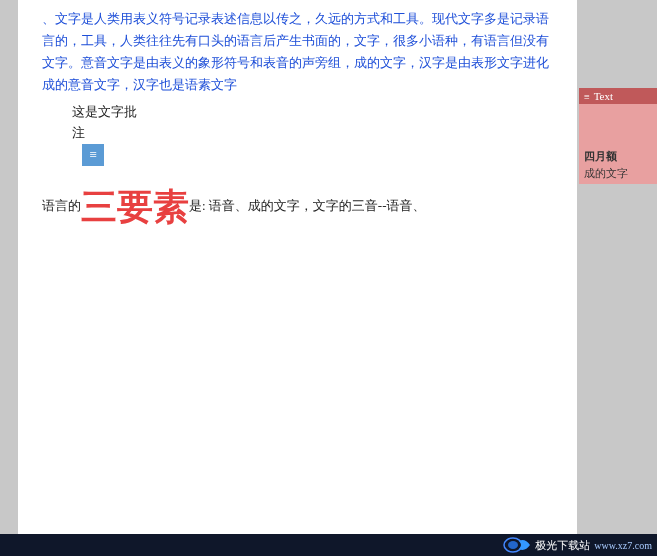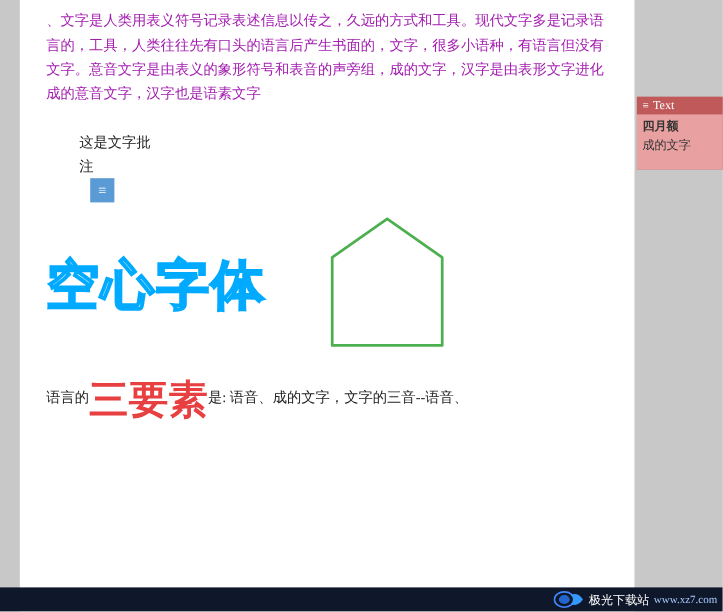--- a/index.html
+++ b/index.html
@@ -68,33 +68,34 @@
       background: #e8a0a0;
       padding: 3px 5px;
       min-height: 50px;
     }
 
     .right-panel-title {
       font-size: 11px;
       color: #333;
       font-weight: bold;
       margin-bottom: 2px;
+      margin-top: 42px;
     }
 
     .right-panel-text {
       font-size: 11px;
       color: #333;
     }
 
     
     .top-paragraph {
       font-size: 13px;
       line-height: 1.7;
-      color: #a21caf;
-      margin-bottom: 24px;
+      color: #1d4ed8;
+      margin-bottom: 6px;
     }
 
     
     .annotation-section {
       display: flex;
       align-items: flex-start;
       margin: 6px 0 10px 30px;
       flex-direction: column;
     }
 
@@ -195,27 +196,20 @@
 
     <p class="top-paragraph">、文字是人类用表义符号记录表述信息以传之，久远的方式和工具。现代文字多是记录语言的，工具，人类往往先有口头的语言后产生书面的，文字，很多小语种，有语言但没有文字。意音文字是由表义的象形符号和表音的声旁组，成的文字，汉字是由表形文字进化成的意音文字，汉字也是语素文字</p>
 
     <div class="annotation-section">
       <span class="annotation-text">这是文字批<br>注</span>
       <div class="annotation-icon">
         ≡
       </div>
     </div>
 
-    <div class="hollow-text-section">
-      <div class="hollow-text">空心字体</div>
-
-      <svg class="house-shape" viewBox="0 0 120 130" xmlns="http://www.w3.org/2000/svg">
-        <path d="M10,40 L60,5 L110,40 L110,120 L10,120 Z" fill="none" stroke="#4caf50" stroke-width="2.5" stroke-linejoin="round"></path>
-      </svg>
-    </div>
 
     <div class="three-elements-section">
       <span>语言的</span><span class="red-text">三要素</span><span>是: 语音、成的文字，文字的三音--语音、</span>
       <br>
     </div>
 
   </div>
 
   <div class="right-panel">
     <div class="right-panel-inner">

